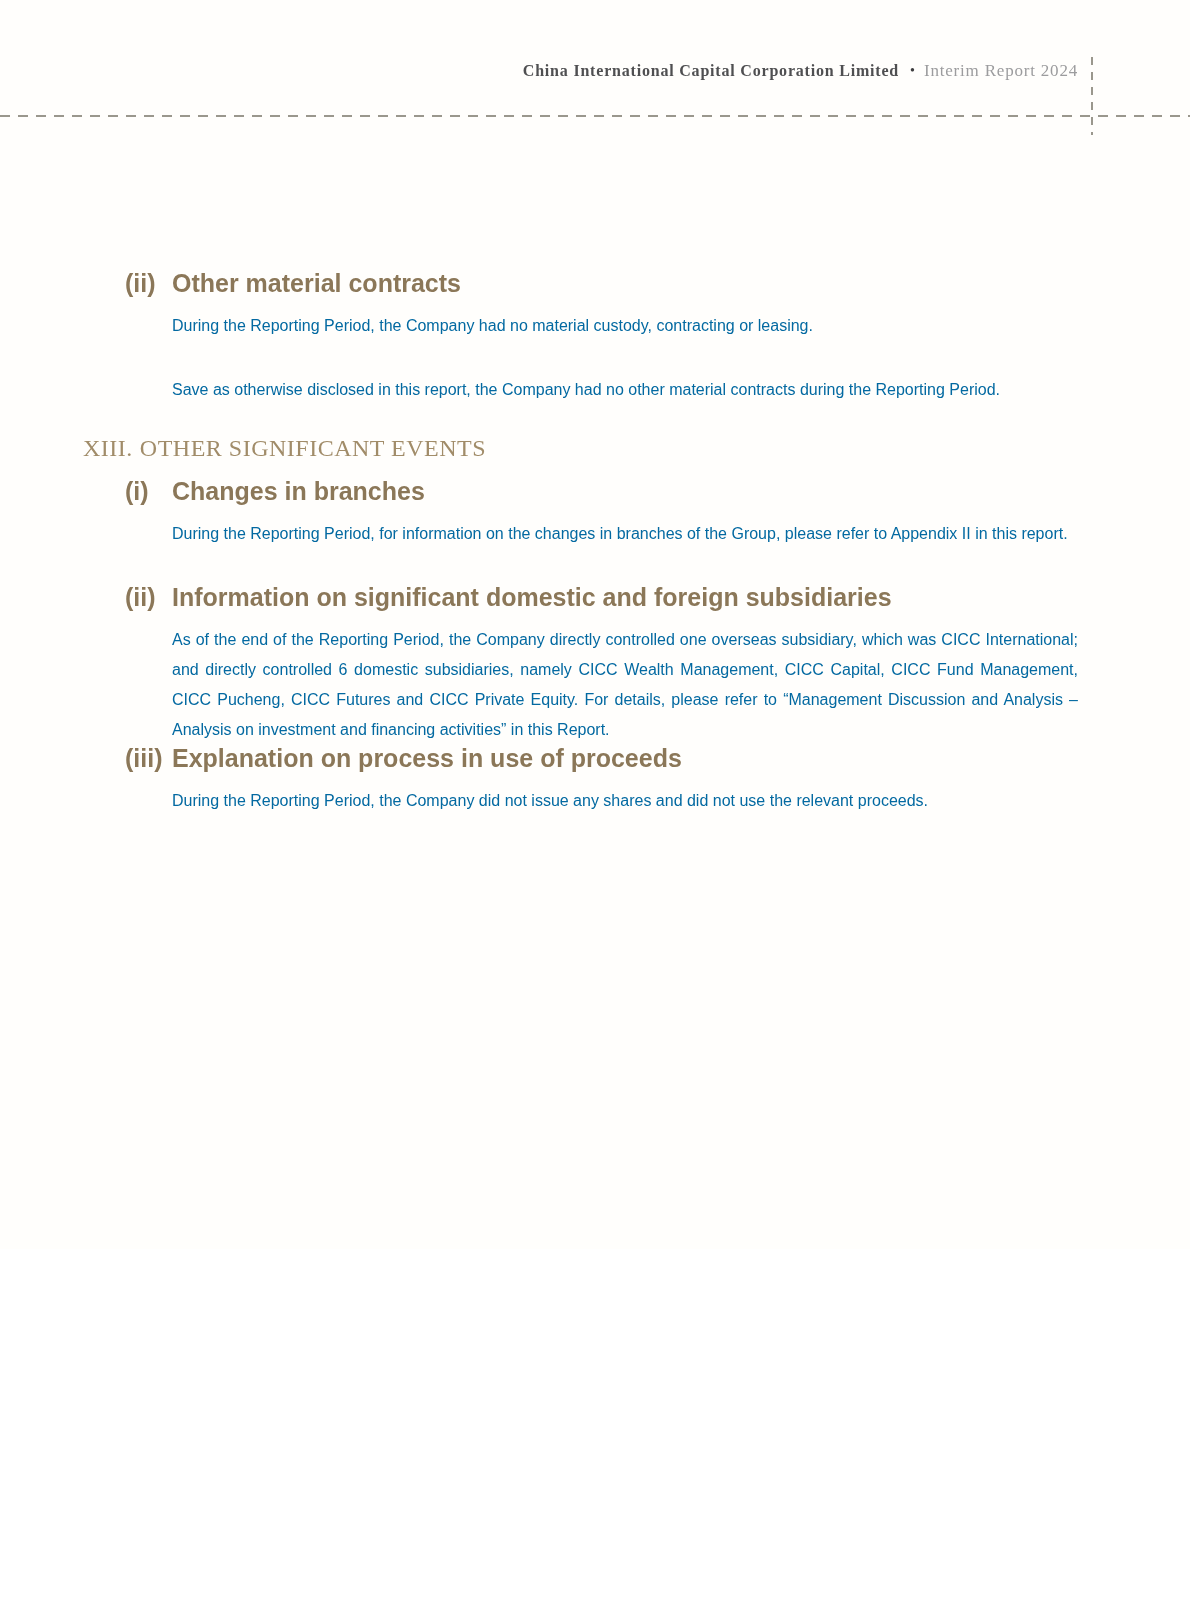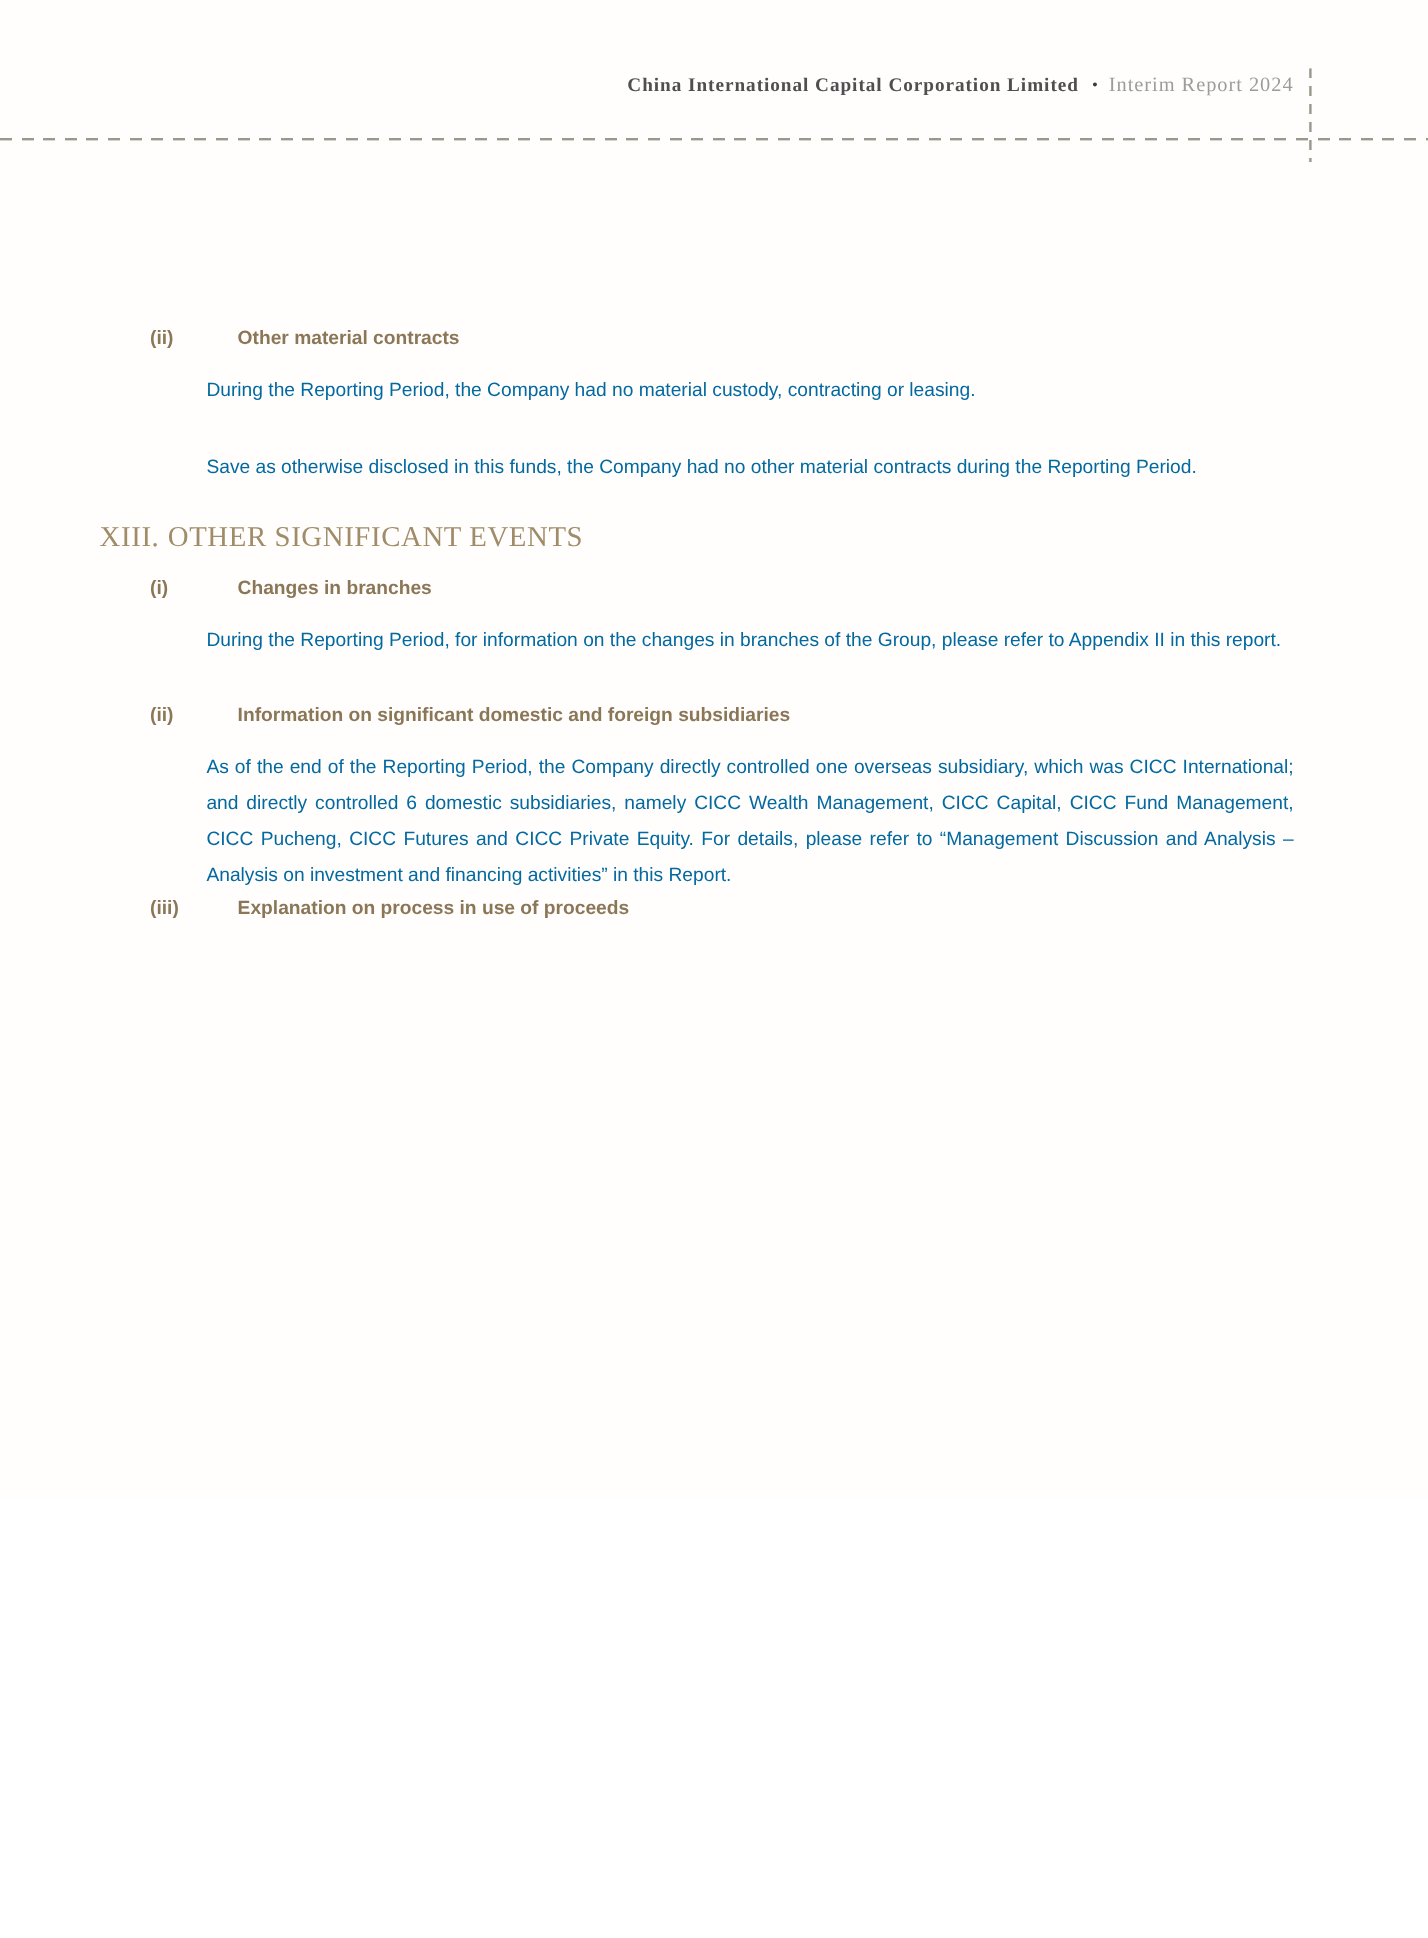--- a/index.html
+++ b/index.html
@@ -65,24 +65,23 @@
   
   .content {
     position: absolute;
     top: 0;
     left: 125px;
     width: 953px;
   }
   .sub-heading {
     display: flex;
     color: #8b7758;
-    font-size: 16px;
+    font-size: 25px;
     line-height: 26px;
     font-weight: 700;
-    gap: 26px;
   }
   .sub-heading .marker {
     flex: 0 0 47px;
   }
   .sub-heading .title {
     flex: 1;
   }
   .section-heading {
     display: flex;
     margin: 0 0 0 -42px;
@@ -137,21 +136,21 @@
   <div class="rule-h"></div>
   <div class="rule-v"></div>
 
   <main class="content">
 
     <div class="sub-heading h-first">
       <span class="marker">(ii)</span>
       <span class="title">Other material contracts</span>
     </div>
     <p class="para p-after-h">During the Reporting Period, the Company had no material custody, contracting or leasing.</p>
-    <p class="para p-after-p">Save as otherwise disclosed in this funds, the Company had no other material contracts during the Reporting Period.</p>
+    <p class="para p-after-p">Save as otherwise disclosed in this report, the Company had no other material contracts during the Reporting Period.</p>
 
     <div class="section-heading sec-after-p">
       <span class="marker">XIII.</span>
       <span class="title">OTHER SIGNIFICANT EVENTS</span>
     </div>
 
     <div class="sub-heading h-after-sec">
       <span class="marker">(i)</span>
       <span class="title">Changes in branches</span>
     </div>
@@ -160,20 +159,21 @@
     <div class="sub-heading h-after-p">
       <span class="marker">(ii)</span>
       <span class="title">Information on significant domestic and foreign subsidiaries</span>
     </div>
     <p class="para p-after-h">As of the end of the Reporting Period, the Company directly controlled one overseas subsidiary, which was CICC International; and directly controlled 6 domestic subsidiaries, namely CICC Wealth Management, CICC Capital, CICC Fund Management, CICC Pucheng, CICC Futures and CICC Private Equity. For details, please refer to “Management Discussion and Analysis – Analysis on investment and financing activities” in this Report.</p>
 
     <div class="sub-heading h-after-p2">
       <span class="marker">(iii)</span>
       <span class="title">Explanation on process in use of proceeds</span>
     </div>
+    <p class="para p-after-h">During the Reporting Period, the Company did not issue any shares and did not use the relevant proceeds.</p>
 
   </main>
 
   <footer>
     <span class="page-number">103</span>
   </footer>
 
 </div>
 
 </body></html>

